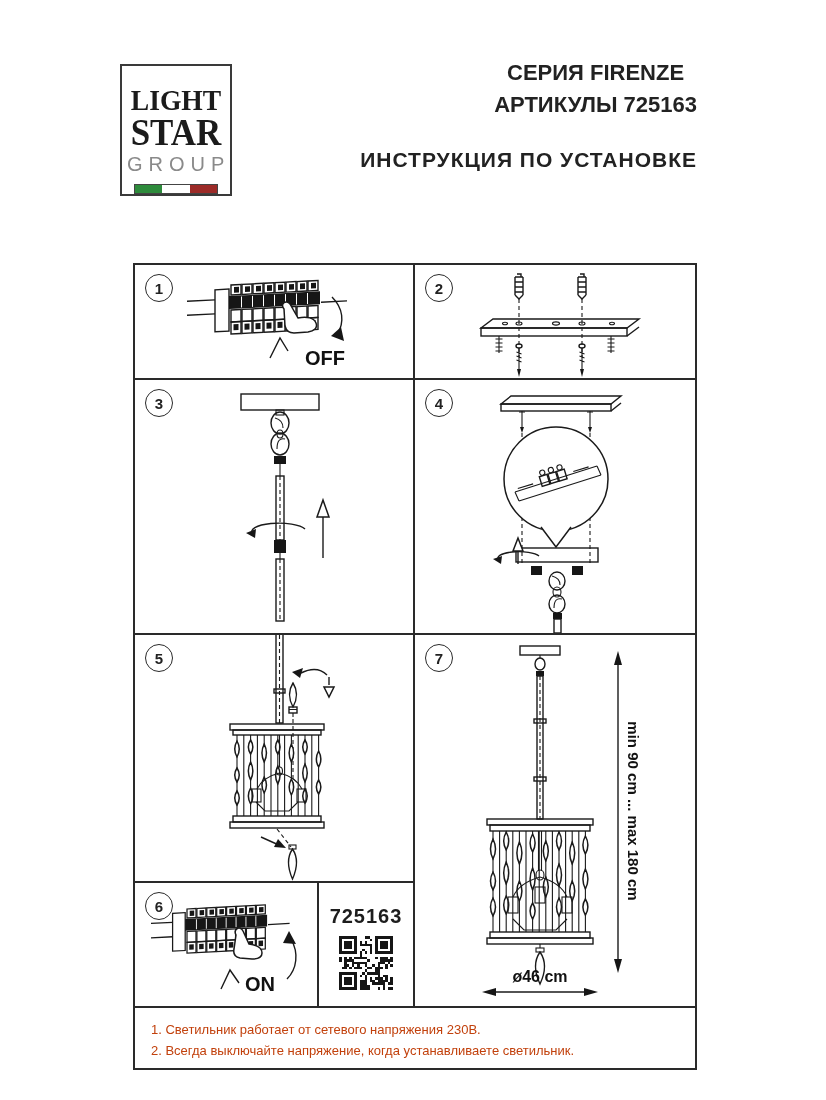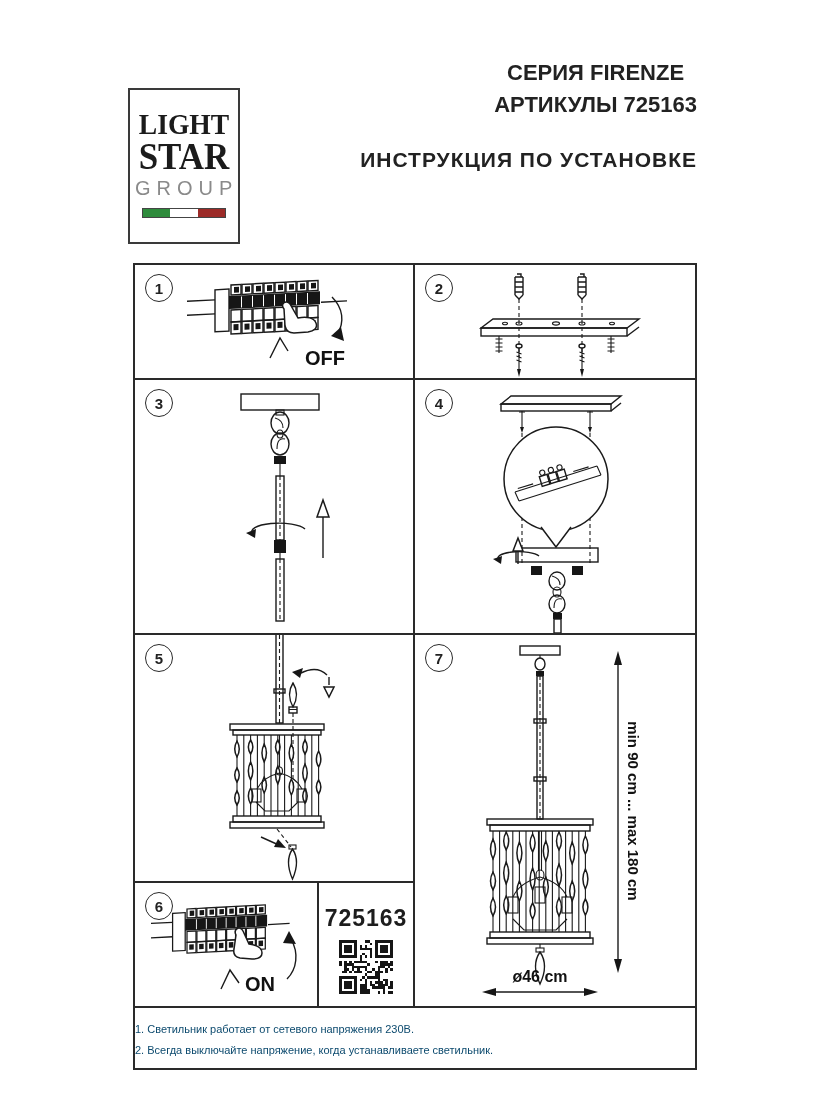--- a/index.html
+++ b/index.html
@@ -1,20 +1,20 @@
 <!DOCTYPE html>
 <html><head>
 <meta charset="utf-8">
 <style>
   html,body{margin:0;padding:0;background:#fff;}
   .page{position:relative;width:826px;height:1100px;background:#fff;overflow:hidden;
         font-family:"Liberation Sans",sans-serif;color:#1a1a1a;}
   
-  .logo{position:absolute;left:128px;top:64px;width:112px;height:156px;
-        border:2px solid #3a3a3a;box-sizing:border-box;text-align:center;margin-top:24px;}
+  .logo{position:absolute;left:120px;top:64px;width:112px;height:132px;
+        border:2px solid #3a3a3a;box-sizing:border-box;text-align:center;}
   .logo .w1{margin-top:20px;font-family:"Liberation Serif",serif;font-weight:bold;
         font-size:30px;line-height:28px;letter-spacing:0px;color:#1b1b1b;transform:scaleX(.92);}
   .logo .w2{font-family:"Liberation Serif",serif;font-weight:bold;font-size:38px;
         line-height:36px;color:#1b1b1b;transform:scaleX(.92);}
   .logo .w3{font-size:20px;letter-spacing:6px;color:#8a8a8a;margin-top:3px;margin-left:5px;}
   .flag{width:84px;height:10px;margin:8px auto 0;border:1px solid #444;
         box-sizing:border-box;display:flex;}
   .flag div{flex:1;height:100%;}
   
   .hdr-series{position:absolute;top:57px;right:129px;text-align:center;
@@ -34,23 +34,23 @@
   .c3{grid-column:1/3;grid-row:2;}
   .c4{grid-column:3;grid-row:2;}
   .c5{grid-column:1/3;grid-row:3;}
   .c7{grid-column:3;grid-row:3/5;}
   .c6{grid-column:1;grid-row:4;}
   .cq{grid-column:2;grid-row:4;}
   .cn{grid-column:1/4;grid-row:5;}
   .badge{position:absolute;left:10px;top:9px;width:28px;height:28px;border:1.6px solid #2a2a2a;
         border-radius:50%;box-sizing:border-box;font-size:15px;font-weight:bold;
         display:flex;align-items:center;justify-content:center;color:#222;background:#fff;z-index:2;}
-  .notes{padding:11px 10px 0 0;font-size:11px;line-height:21px;color:#0c4a6e;}
+  .notes{padding:11px 10px 0 16px;font-size:13px;line-height:21px;color:#c2410c;}
   .qrwrap{text-align:center;}
-  .qrwrap .art{margin-top:22px;font-size:23px;font-weight:bold;letter-spacing:1px;color:#1d1d1d;}
+  .qrwrap .art{margin-top:22px;font-size:20px;font-weight:bold;letter-spacing:1px;color:#1d1d1d;}
   .qrwrap svg{margin-top:8px;}
   
   svg .ln{stroke:#1a1a1a;fill:none;stroke-width:1.4;}
   svg .lt{stroke:#1a1a1a;fill:none;stroke-width:1.1;}
   svg .fl{fill:#161616;stroke:none;}
   svg .wh{fill:#fff;stroke:#1a1a1a;stroke-width:1.5;}
   svg .ds{stroke:#1a1a1a;fill:none;stroke-width:1.1;stroke-dasharray:4 3;}
   svg text{font-family:"Liberation Sans",sans-serif;fill:#111;}
 </style>
 </head>

